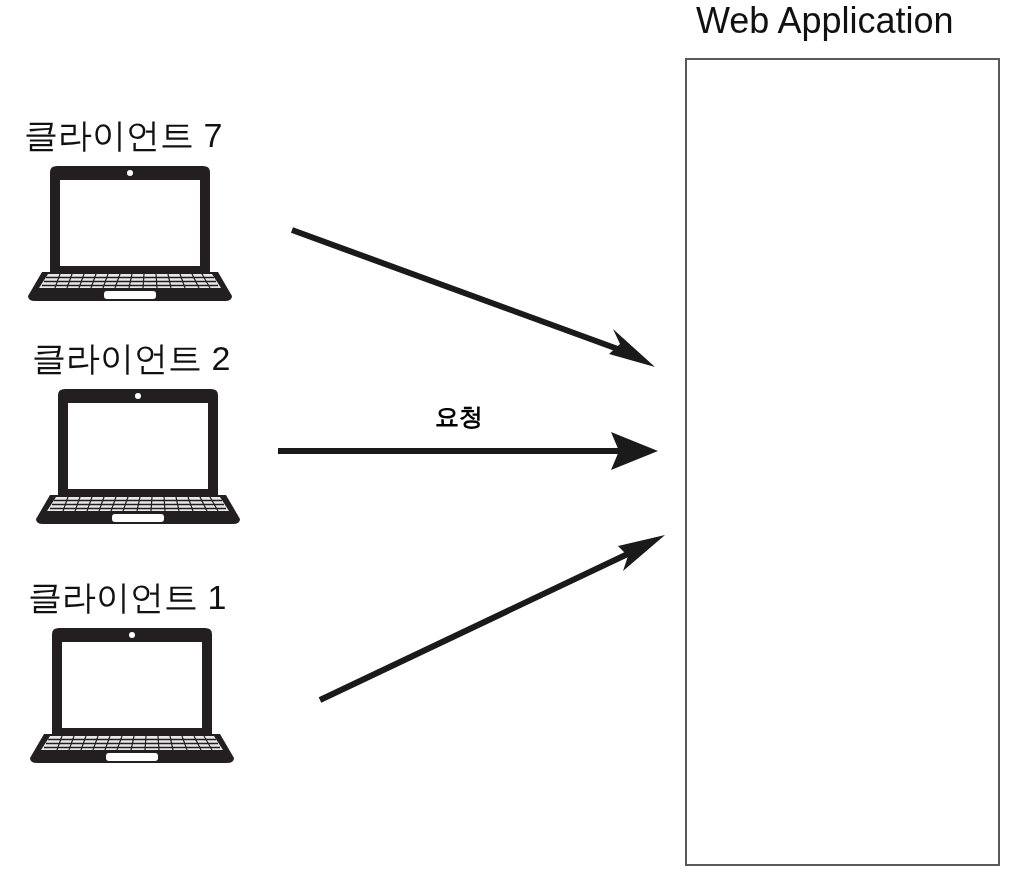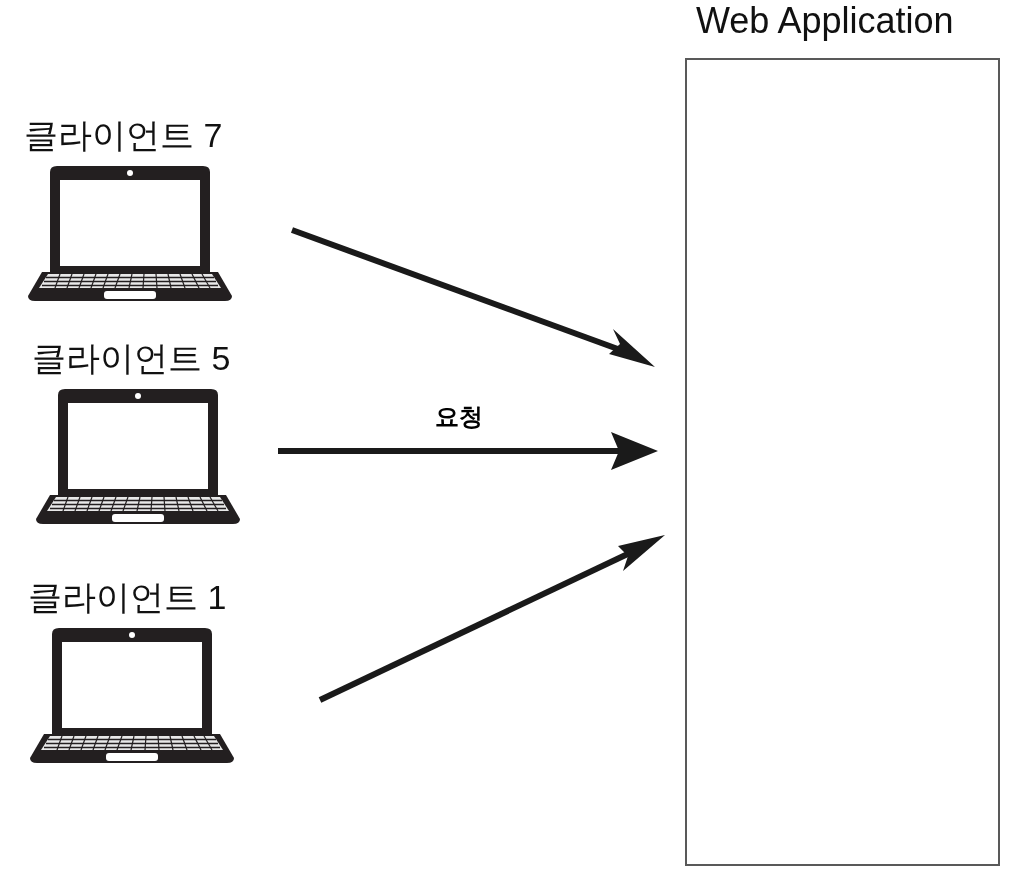--- a/index.html
+++ b/index.html
@@ -144,21 +144,21 @@
         <line x1="144" y1="114" x2="147" y2="128"></line>
         <line x1="156" y1="114" x2="161" y2="128"></line>
         <line x1="168" y1="114" x2="175" y2="128"></line>
         <line x1="178" y1="114" x2="186" y2="128"></line>
       </g>
 
       <rect x="80" y="131" width="52" height="8" rx="3" fill="#ffffff"></rect>
     </svg>
   </div>
 
-  <div class="client-label" id="client-2-label">클라이언트 5</div>
+  <div class="client-label" id="client-2-label">클라이언트 2</div>
 
   <div class="laptop" id="laptop-2">
     <svg viewBox="0 0 212 145" xmlns="http://www.w3.org/2000/svg">
       <path d="M26 12 Q26 6 33 6 L179 6 Q186 6 186 12 L186 112 L26 112 Z" fill="#231f20"></path>
       <rect x="36" y="20" width="140" height="86" fill="#ffffff"></rect>
       <circle cx="106" cy="13" r="3" fill="#ffffff"></circle>
       <path d="M18 112 L194 112 L208 136 Q208 141 201 141 L11 141 Q4 141 4 136 Z" fill="#231f20"></path>
       <path d="M24 114 L188 114 L197 128 L15 128 Z" fill="#e8e8e8"></path>
       <g stroke="#231f20" stroke-width="1.4">
         <line x1="22" y1="117.5" x2="190" y2="117.5"></line>

